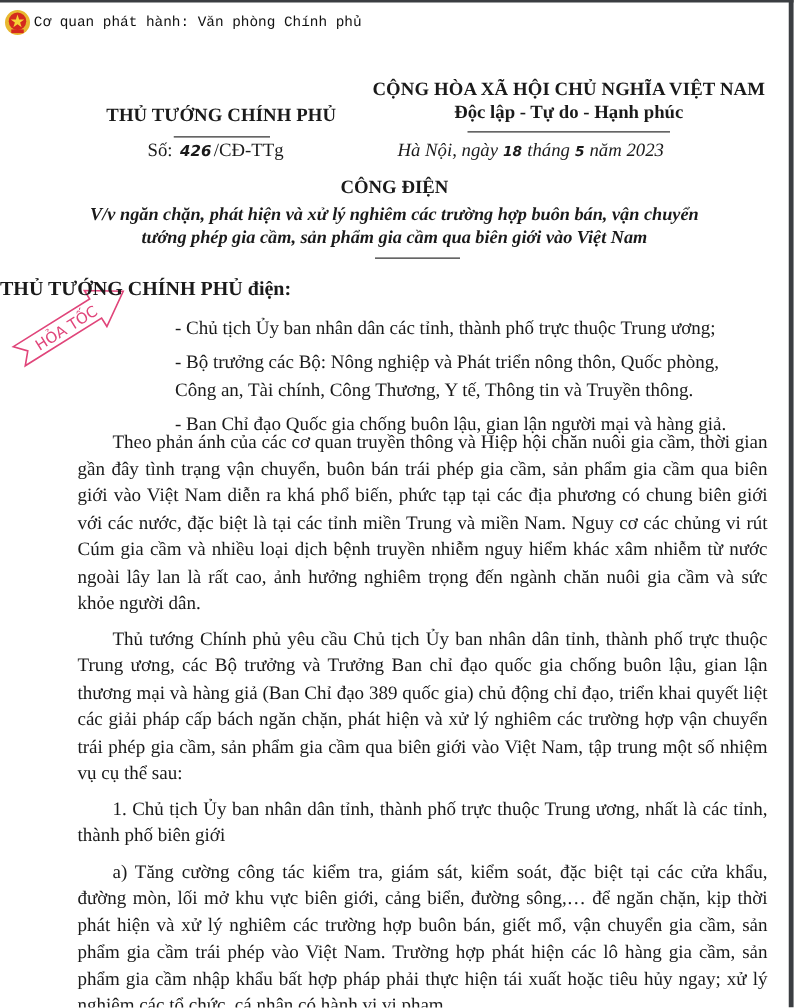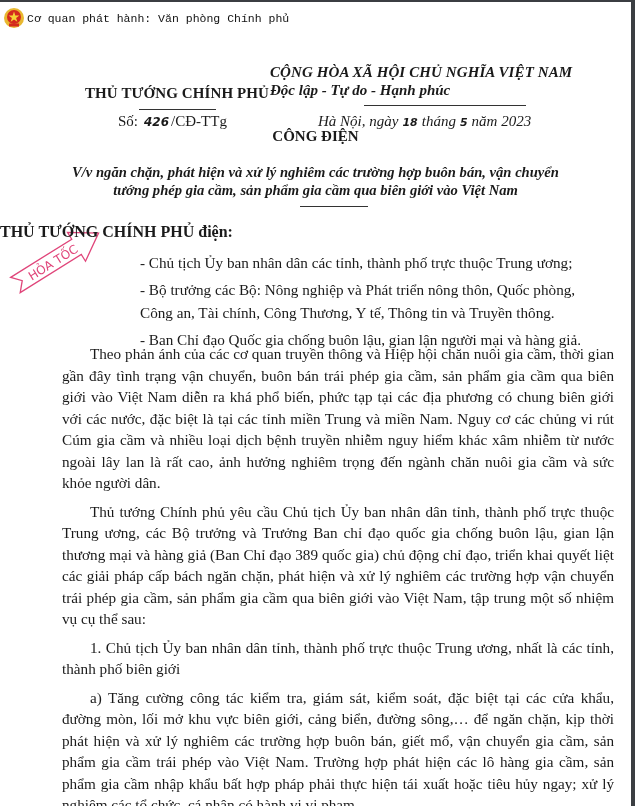--- a/index.html
+++ b/index.html
@@ -10,31 +10,31 @@
       color: #1a1a1a;
       position: relative;
     }
     .top-border { position: absolute; left: 0; top: 0; width: 635px; height: 2px; background: #3b3e42; }
     .right-border { position: absolute; right: 0; top: 0; width: 4px; height: 806px; background: #3b3e42; }
     .issuer-bar { position: absolute; left: 3px; top: 4px; display: flex; align-items: center; height: 28px; }
     .emblem { width: 22px; height: 22px; margin-right: 2px; }
     .issuer-text { font-size: 11.5px; color: #111; font-family: Liberation Mono, monospace; }
 
     .hdr-left { position: absolute; left: 62px; top: 64px; width: 230px; text-align: center; margin-top: 21px; }
-    .hdr-right { position: absolute; left: 270px; top: 64px; width: 350px; text-align: left; font-style: italic; }
+    .hdr-right { position: absolute; left: 280px; top: 64px; width: 350px; text-align: center; }
     .hdr-title { font-weight: bold; font-size: 15px; letter-spacing: 0.1px; white-space: nowrap; }
     .hdr-sub { font-weight: bold; font-size: 15px; margin-top: 1px; white-space: nowrap; }
     .rule-left { width: 77px; height: 1px; background: #333; margin: 7px auto 0; }
     .rule-right { width: 162px; height: 1px; background: #333; margin: 6px auto 0; }
     .so { position: absolute; left: 118px; top: 113px; font-size: 15px; white-space: nowrap; }
     .so .hand { font-family: "DejaVu Sans", sans-serif; font-weight: bold; font-style: italic; font-size: 12px; margin: 0 2px 0 6px; }
     .date { position: absolute; left: 318px; top: 113px; font-size: 15px; font-style: italic; white-space: nowrap; }
     .date .hand { font-family: "DejaVu Sans", sans-serif; font-weight: bold; font-style: italic; font-size: 11px; margin: 0 4px; }
 
-    .doc-type { position: absolute; left: 0; width: 631px; top: 128px; text-align: center; font-weight: bold; font-size: 15px; }
+    .doc-type { position: absolute; left: 0; width: 631px; top: 142px; text-align: center; font-weight: bold; font-size: 15px; }
     .subject { position: absolute; left: 0; width: 631px; top: 163px; text-align: center; font-weight: bold; font-size: 14.6px; line-height: 18px; font-style: italic; }
     .rule-mid { position: absolute; left: 300px; top: 206px; width: 68px; height: 1px; background: #333; }
     .addressee-title { position: absolute; left: 0; width: 631px; top: 223px; text-align: left; font-weight: bold; font-size: 16px; }
 
     .stamp { position: absolute; left: 2px; top: 218px; width: 110px; height: 82px; }
 
     .recipients { position: absolute; left: 140px; top: 251px; width: 470px; font-size: 15.2px; line-height: 23px; }
     .recipients .item { margin-bottom: 4px; }
 
     .body { position: absolute; left: 62px; top: 343px; width: 552px; font-size: 15.2px; line-height: 21.5px; text-align: justify; }

